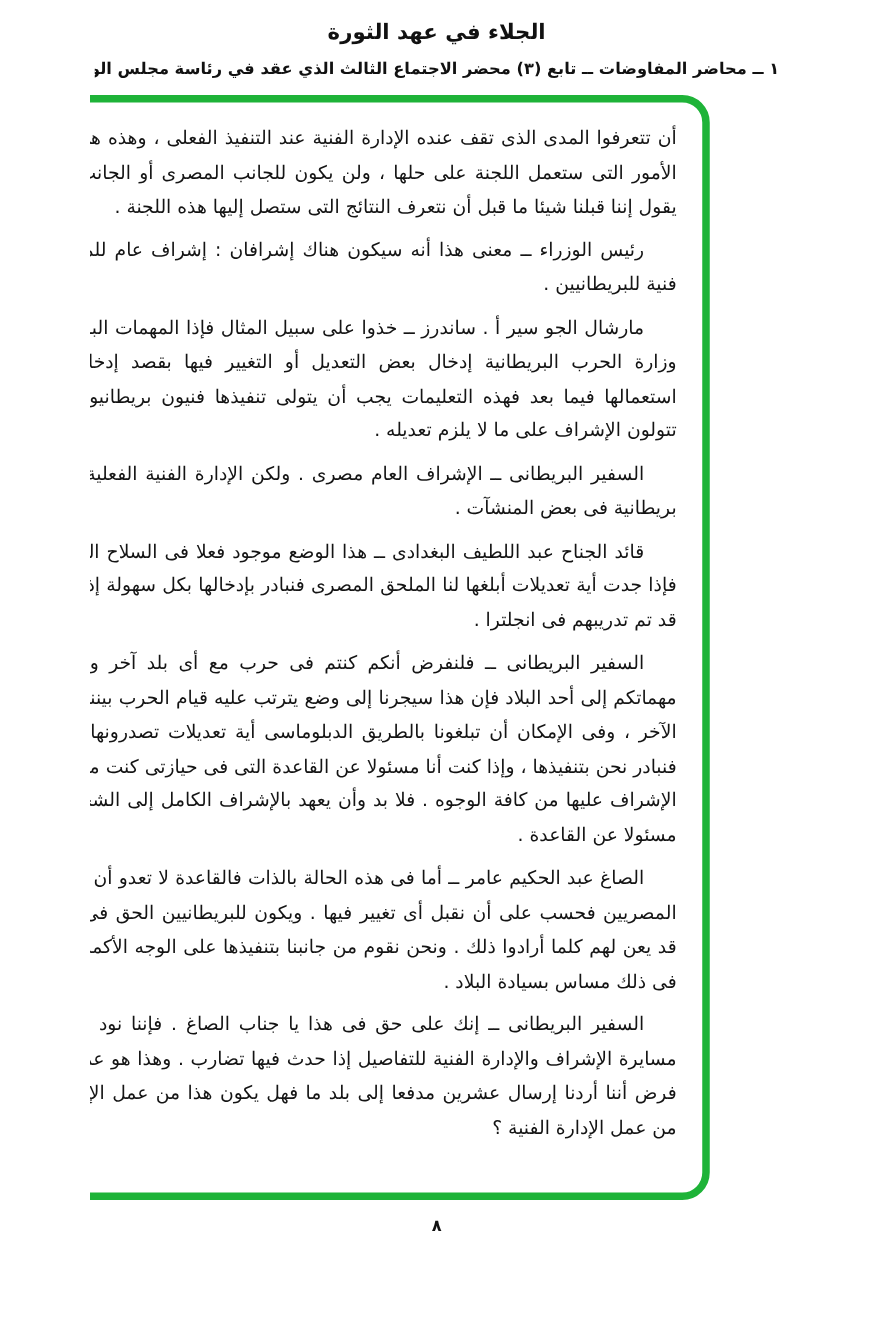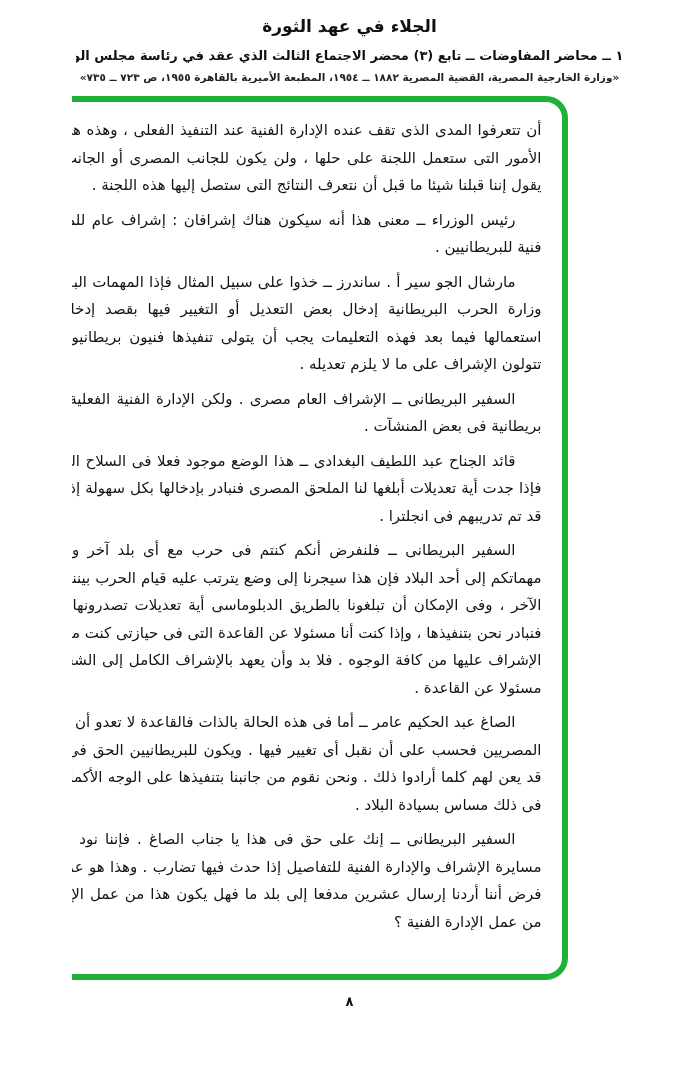--- a/index.html
+++ b/index.html
@@ -77,21 +77,20 @@
   }
 </style>
 </head>
 <body>
 
 <div class="page">
 
   <div class="doc-header">
     <h1 class="doc-title">الجلاء في عهد الثورة</h1>
     <div class="doc-subtitle">١ ــ محاضر المفاوضات ــ تابع (٣) محضر الاجتماع الثالث الذي عقد في رئاسة مجلس الوزراء يوم ٢٩ أبريل ١٩٥٣</div>
-    <div class="doc-source">«وزارة الخارجية المصرية، القضية المصرية ١٨٨٢ ــ ١٩٥٤، المطبعة الأميرية بالقاهرة ١٩٥٥، ص ٧٢٣ ــ ٧٣٥»</div>
   </div>
 
   <div class="doc-frame" style="border-color: rgb(30, 179, 56);">
     <div class="doc-body">
         <p class="para">أن تتعرفوا المدى الذى تقف عنده الإدارة الفنية عند التنفيذ الفعلى ، وهذه هى على التحقيق الأمور التى ستعمل اللجنة على حلها ، ولن يكون للجانب المصرى أو الجانب البريطانى أن يقول إننا قبلنا شيئا ما قبل أن نتعرف النتائج التى ستصل إليها هذه اللجنة .</p>
         <p class="para indent">رئيس الوزراء ــ معنى هذا أنه سيكون هناك إشرافان : إشراف عام للمصريين و إدارة فنية للبريطانيين .</p>
         <p class="para indent">مارشال الجو سير أ . ساندرز ــ خذوا على سبيل المثال فإذا المهمات البريطانية . قررت وزارة الحرب البريطانية إدخال بعض التعديل أو التغيير فيها بقصد إدخال تحسين عند استعمالها فيما بعد فهذه التعليمات يجب أن يتولى تنفيذها فنيون بريطانيون . وأرى أنكم تتولون الإشراف على ما لا يلزم تعديله .</p>
         <p class="para indent">السفير البريطانى ــ الإشراف العام مصرى . ولكن الإدارة الفنية الفعلية يجب أن تكون بريطانية فى بعض المنشآت .</p>
         <p class="para indent">قائد الجناح عبد اللطيف البغدادى ــ هذا الوضع موجود فعلا فى السلاح الجوى المصرى ، فإذا جدت أية تعديلات أبلغها لنا الملحق المصرى فنبادر بإدخالها بكل سهولة إذ أن أكثر خبرائنا قد تم تدريبهم فى انجلترا .</p>
         <p class="para indent">السفير البريطانى ــ فلنفرض أنكم كنتم فى حرب مع أى بلد آخر ونقلتم بعضا من مهماتكم إلى أحد البلاد فإن هذا سيجرنا إلى وضع يترتب عليه قيام الحرب بيننا وبين ذلك البلد الآخر ، وفى الإمكان أن تبلغونا بالطريق الدبلوماسى أية تعديلات تصدرونها فى هذا الصدد فنبادر نحن بتنفيذها ، وإذا كنت أنا مسئولا عن القاعدة التى فى حيازتى كنت مسئولا كذلك عن الإشراف عليها من كافة الوجوه . فلا بد وأن يعهد بالإشراف الكامل إلى الشخص الذى يكون مسئولا عن القاعدة .</p>

